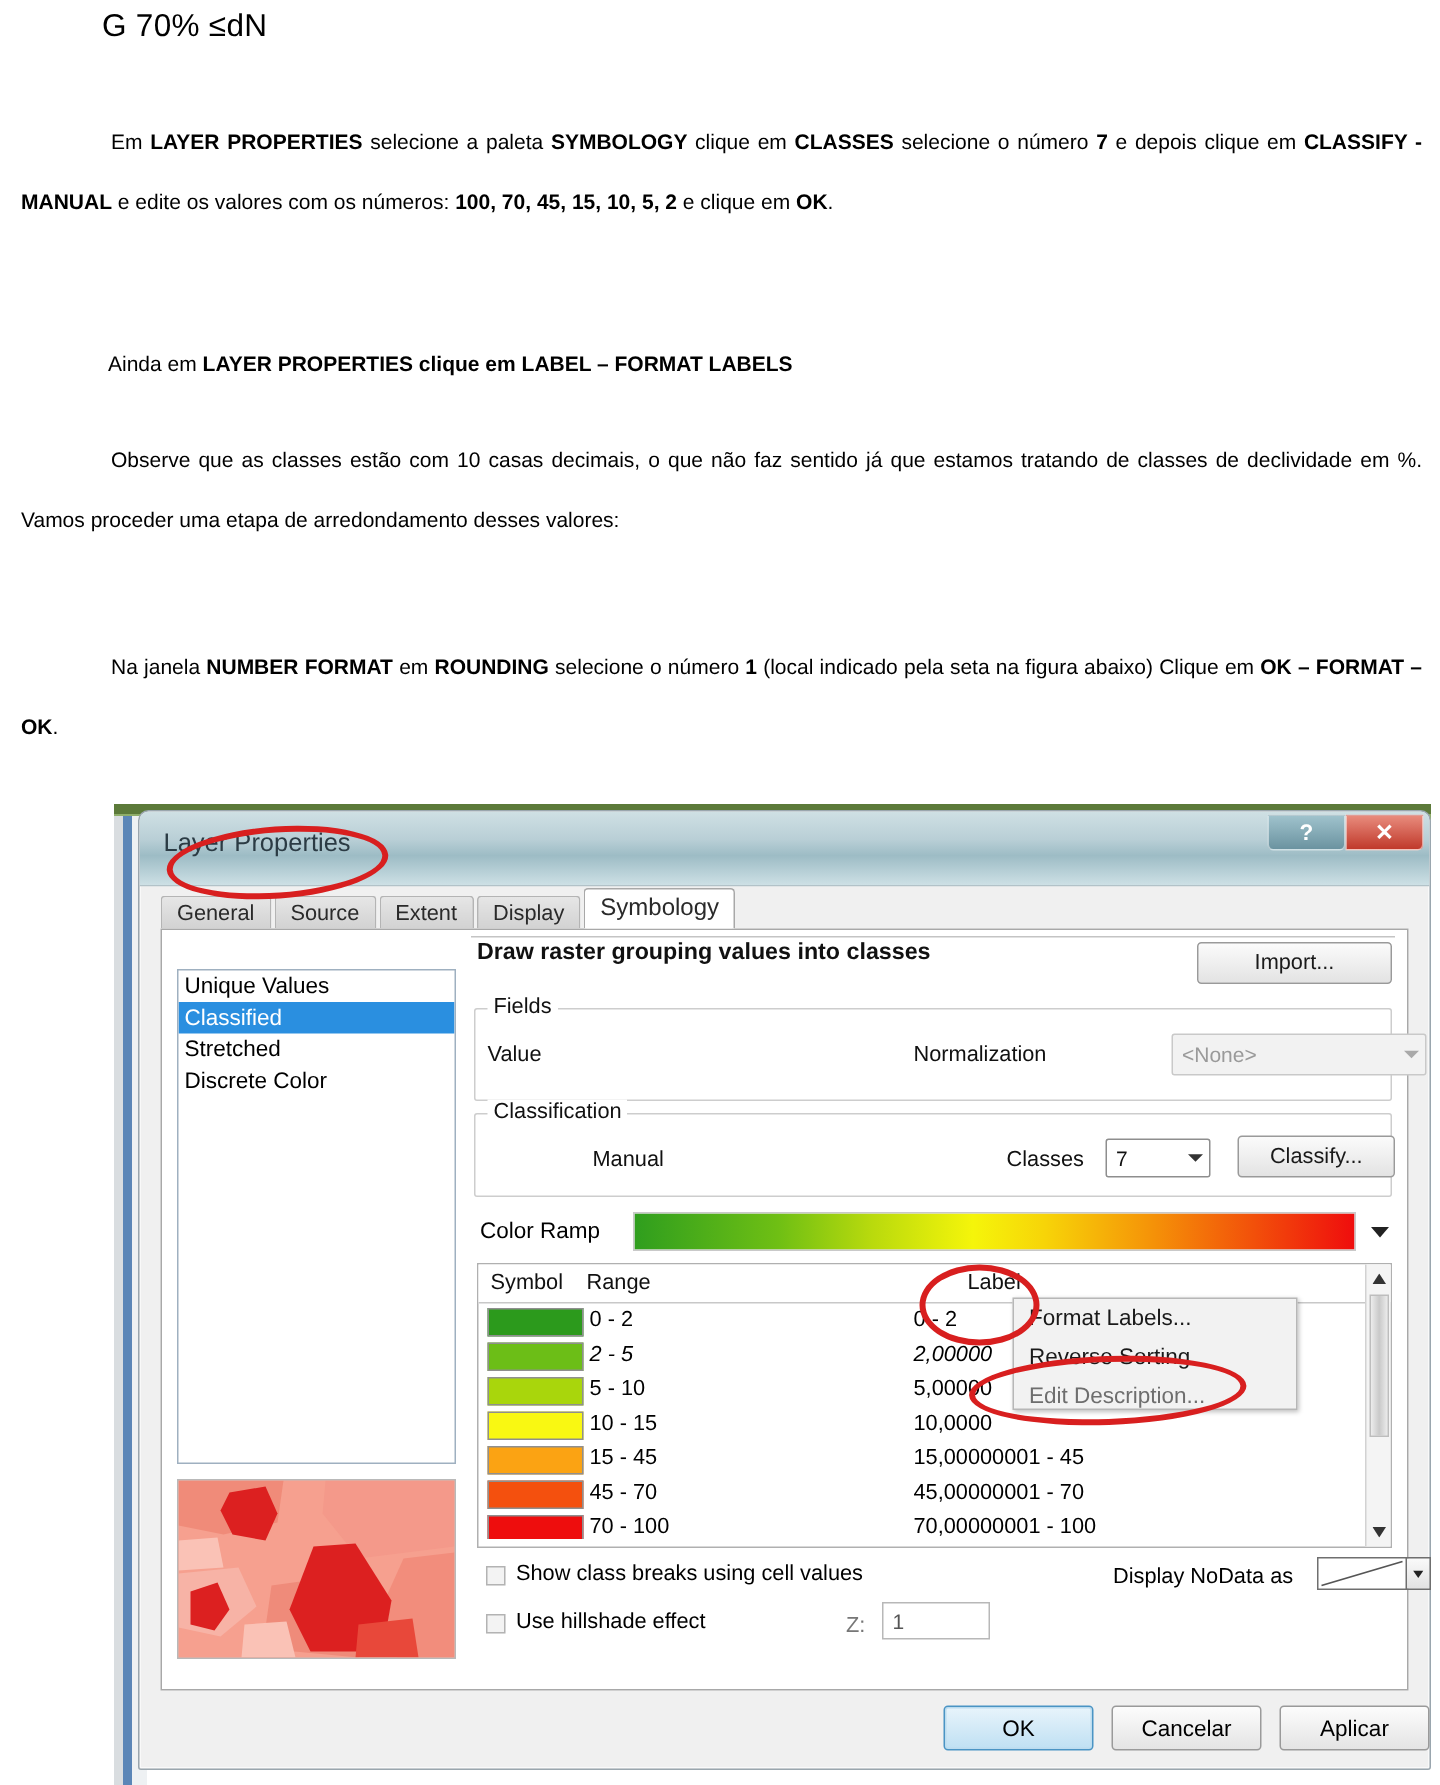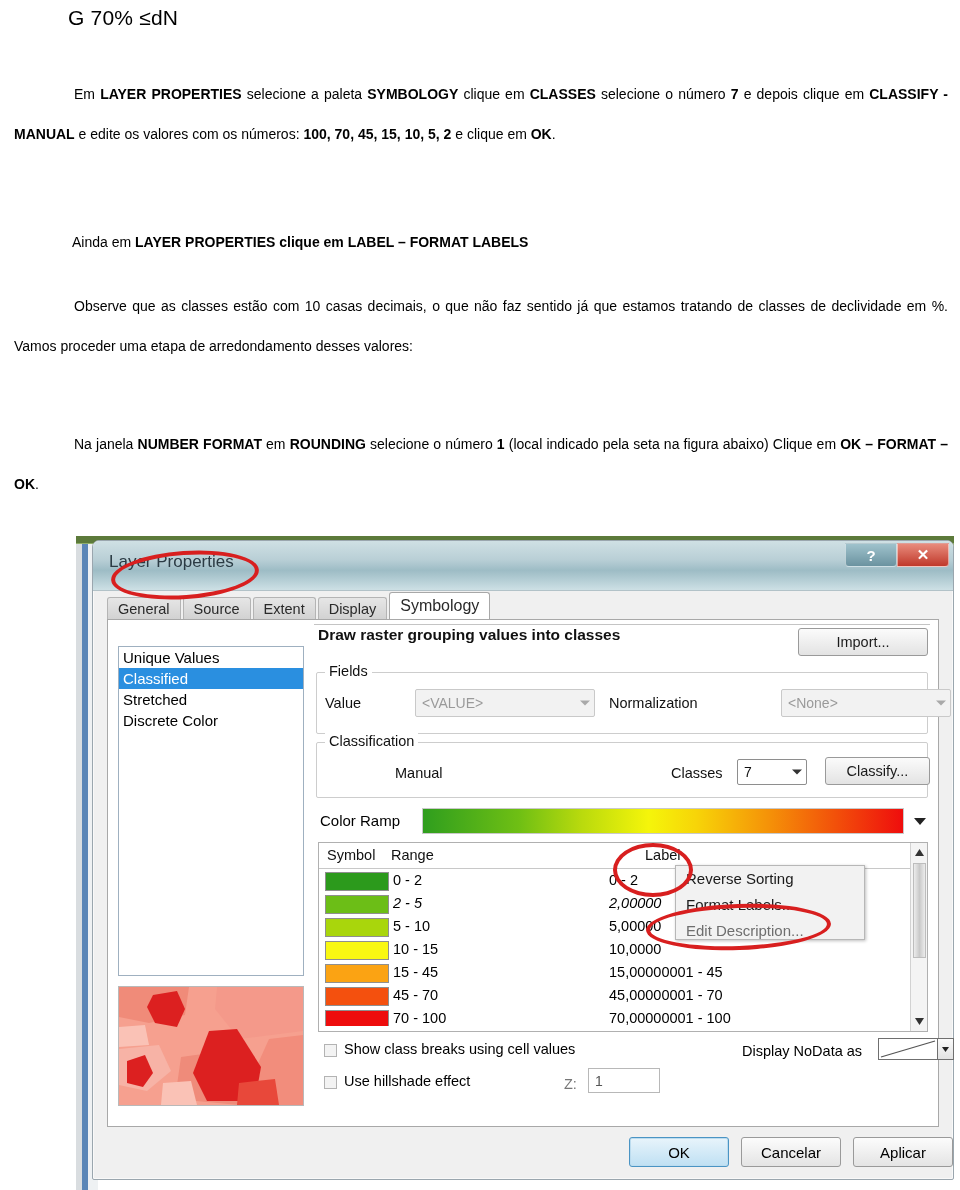--- a/index.html
+++ b/index.html
@@ -311,24 +311,20 @@
 
         <div class="rightcol">
 
           <div class="grouphdr-line"></div>
           <div class="grouphdr">Draw raster grouping values into classes</div>
           <div class="btn btn-import">Import...</div>
 
           <div class="fieldset fs-fields">
             <div class="fs-legend">Fields</div>
             <div class="lbl" style="left:8px; top:22px;">Value</div>
-            <div class="combo" style="left:98px; top:16px; width:180px; height:28px;">
-              <span>&lt;VALUE&gt;</span>
-              <i class="arrow"></i>
-            </div>
             <div class="lbl" style="left:292px; top:22px;">Normalization</div>
             <div class="combo" style="left:464px; top:16px; width:170px; height:28px;">
               <span>&lt;None&gt;</span>
               <i class="arrow"></i>
             </div>
           </div>
 
           <div class="fieldset fs-class">
             <div class="fs-legend">Classification</div>
             <div class="lbl" style="left:78px; top:22px;">Manual</div>
@@ -395,22 +391,22 @@
               </div>
               <div class="sb-thumb"></div>
               <div class="sb-arrow sb-dn">
                 <svg width="9" height="7" viewBox="0 0 9 7">
                     <polygon points="0,0 9,0 4.5,7" fill="#333"></polygon>
                   </svg>
               </div>
             </div>
 
             <div class="ctxmenu">
+              <div class="ctxitem">Format Labels...</div>
               <div class="ctxitem">Reverse Sorting</div>
-              <div class="ctxitem">Format Labels...</div>
               <div class="ctxitem ghost">Edit Description...</div>
             </div>
           </div>
 
           <div class="chk" style="left:10px; top:420px;"></div>
           <div class="chktext" style="left:30px; top:417px;">Show class breaks using cell values</div>
 
           <div class="chk" style="left:10px; top:452px;"></div>
           <div class="chktext" style="left:30px; top:449px;">Use hillshade effect</div>
           <div class="chktext" style="left:250px; top:452px; color:#777;">Z:</div>

